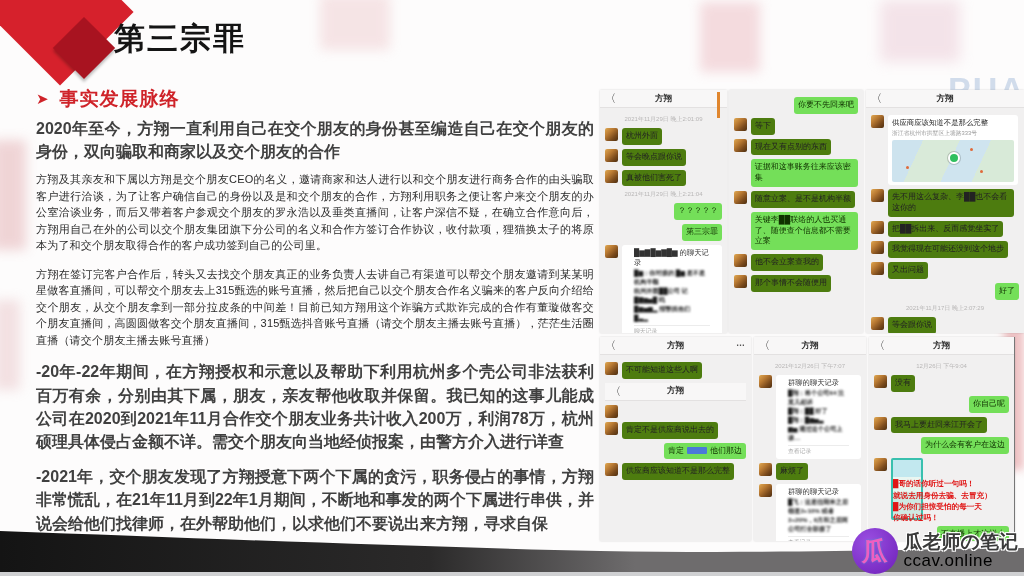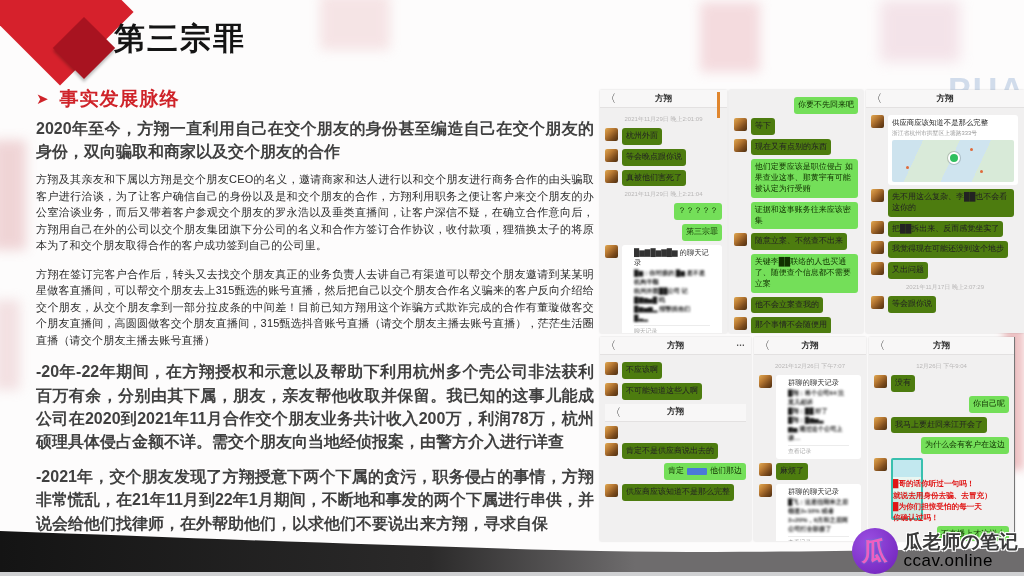--- a/index.html
+++ b/index.html
@@ -143,28 +143,25 @@
         </div>
         <div class="c-row left">
           <div class="avatar"></div>
           <div class="bub">等下</div>
         </div>
         <div class="c-row left">
           <div class="avatar"></div>
           <div class="bub">现在又有点别的东西</div>
         </div>
         <div class="c-row right">
-          <div class="bub">他们定要应该是职位侵占 如果查业这事、那黄宇有可能被认定为行受贿</div>
-        </div>
-        <div class="c-row right">
           <div class="bub">证据和这事账务往来应该密集</div>
         </div>
         <div class="c-row left">
           <div class="avatar"></div>
-          <div class="bub">随意立案、不然查不出来</div>
+          <div class="bub">随意立案、是不是机构半额</div>
         </div>
         <div class="c-row right">
           <div class="bub">关键李██联络的人也买通了、随便查个信息都不需要立案</div>
         </div>
         <div class="c-row left">
           <div class="avatar"></div>
           <div class="bub">他不会立案查我的</div>
         </div>
         <div class="c-row left">
           <div class="avatar"></div>
@@ -200,38 +197,37 @@
           <div class="bub">把██拆出来、反而感觉坐实了</div>
         </div>
         <div class="c-row left">
           <div class="avatar"></div>
           <div class="bub">我觉得现在可能还没到这个地步</div>
         </div>
         <div class="c-row left">
           <div class="avatar"></div>
           <div class="bub">又出问题</div>
         </div>
+        <div class="c-row right">
+          <div class="bub">好了</div>
+        </div>
         <div class="c-time">2021年11月17日 晚上2:07:29</div>
         <div class="c-row left">
           <div class="avatar"></div>
           <div class="bub">等会跟你说</div>
         </div>
       </div>
     </div>
   <div class="chat" style="left:600px;top:337px;width:151px;height:204px;">
       <div class="c-head">
         <span class="back">〈</span>
         <span>方翔</span>
         <span class="menu">…</span>
       </div>
       <div class="c-body">
-        <div class="c-row left">
-          <div class="avatar"></div>
-          <div class="bub">不应该啊</div>
-        </div>
         <div class="c-row left">
           <div class="avatar"></div>
           <div class="bub">不可能知道这些人啊</div>
         </div>
         <div class="c-head">
           <span class="back">〈</span>
           <span>方翔</span>
         </div>
         <div class="c-row left">
           <div class="avatar"></div>

